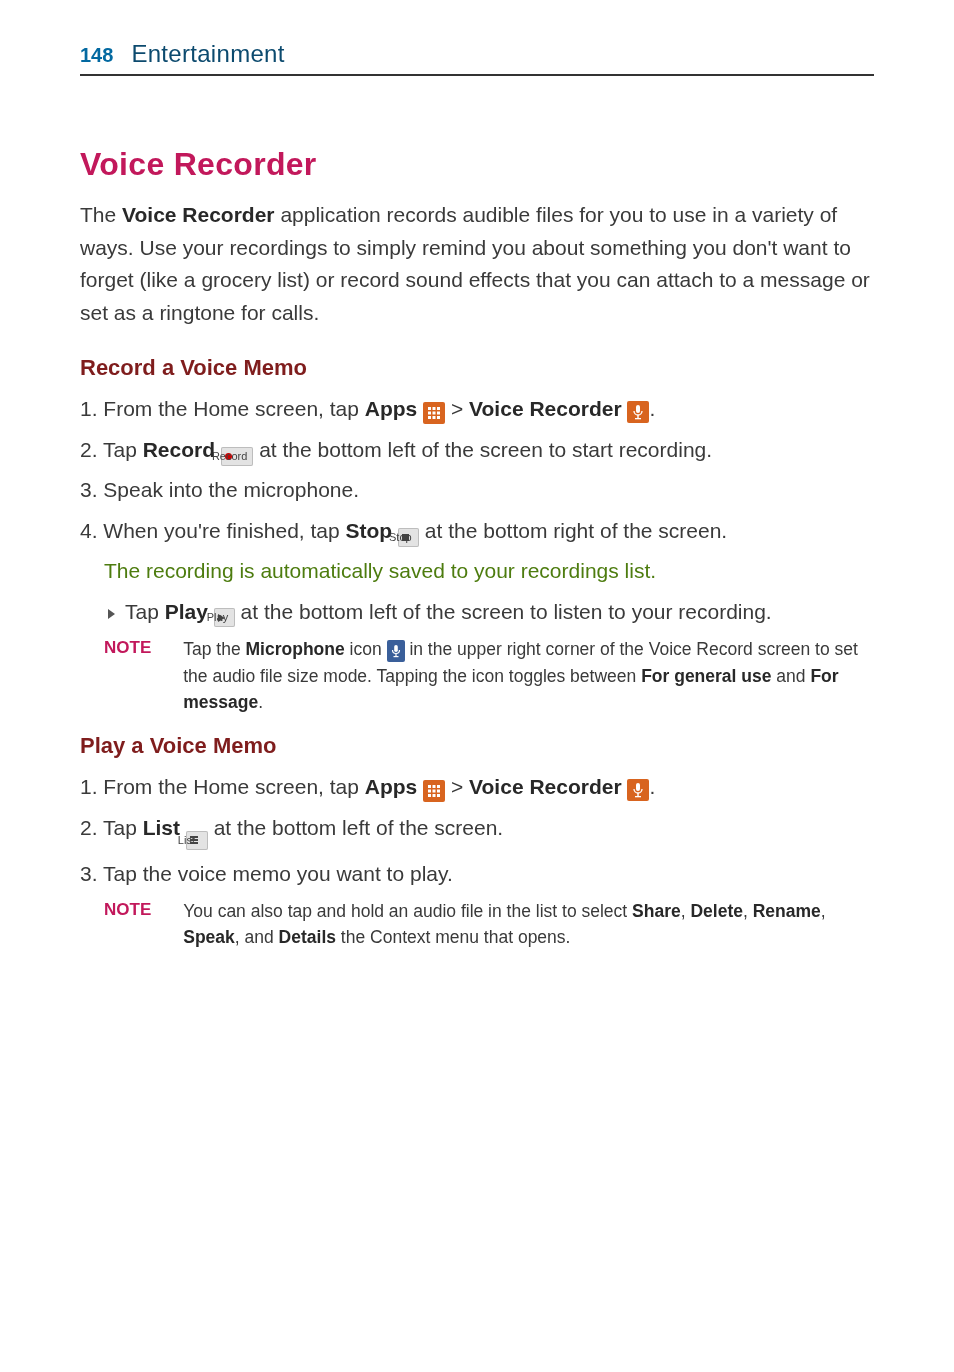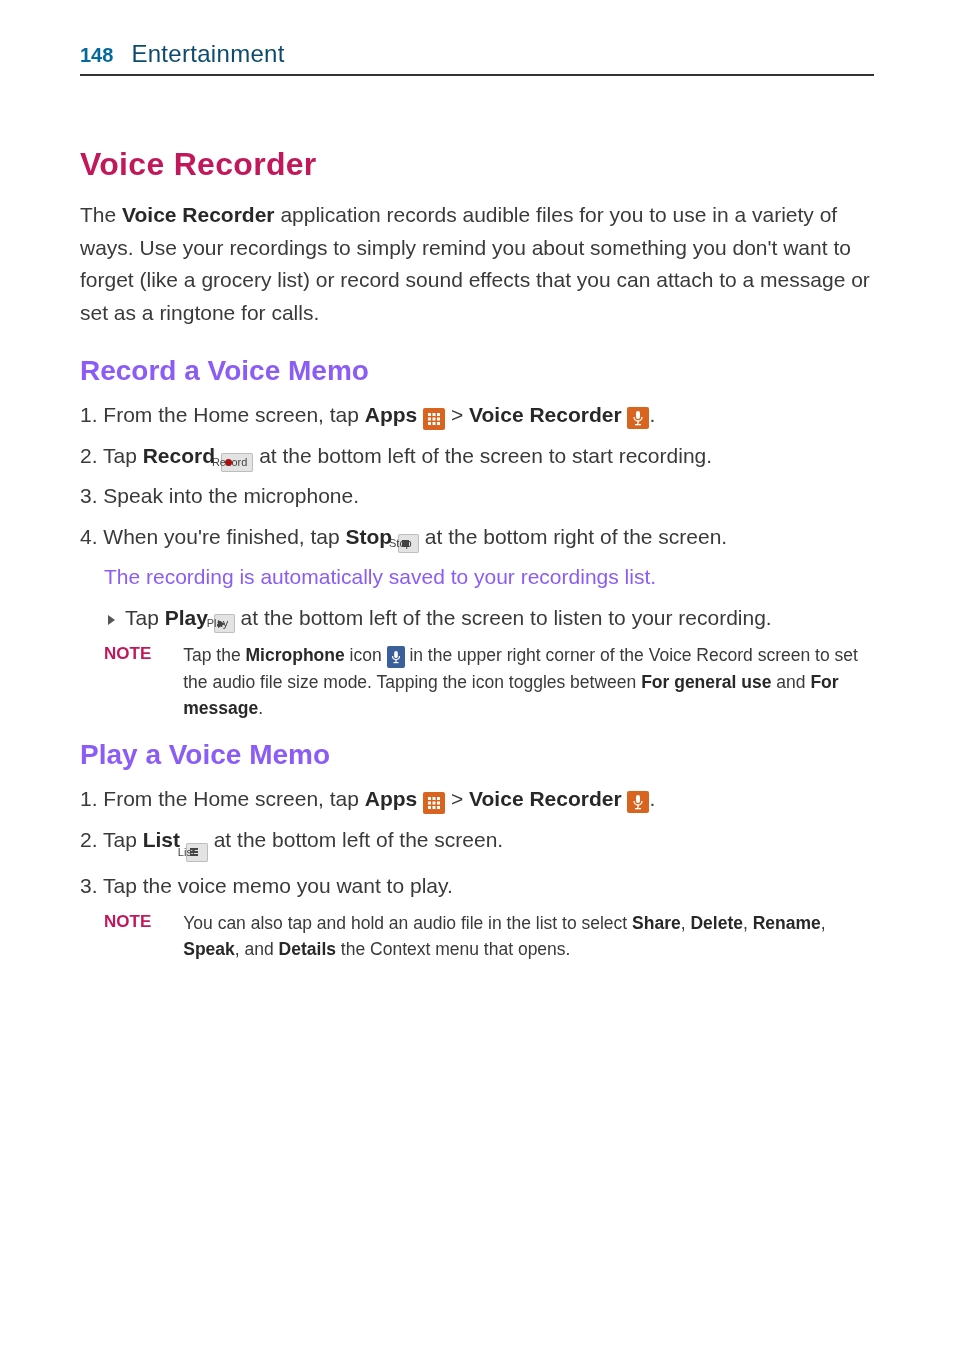--- a/index.html
+++ b/index.html
@@ -41,38 +41,38 @@
     margin-bottom: 16px;
     font-family: "Trebuchet MS", "Segoe UI", sans-serif;
   }
   .intro {
     font-size: 21px;
     line-height: 1.55;
     color: #3a3a3a;
     margin-bottom: 26px;
   }
   .sub-title {
-    font-size: 28px;
-    font-weight: 600;
-    color: #8b5cf6;
+    font-size: 22px;
+    font-weight: 600;
+    color: #7f1d1d;
     margin-bottom: 12px;
     font-family: "Trebuchet MS", "Segoe UI", sans-serif;
   }
   .step {
     font-size: 21px;
     line-height: 1.55;
     color: #3a3a3a;
     margin-bottom: 8px;
     padding-left: 24px;
     text-indent: -24px;
   }
   .step-indent {
     font-size: 21px;
     line-height: 1.55;
-    color: #8b5cf6;
+    color: #4d7c0f;
     margin-bottom: 8px;
     padding-left: 24px;
   }
   .sub-step {
     font-size: 21px;
     line-height: 1.55;
     color: #3a3a3a;
     margin-bottom: 8px;
     padding-left: 50px;
     text-indent: -22px;

